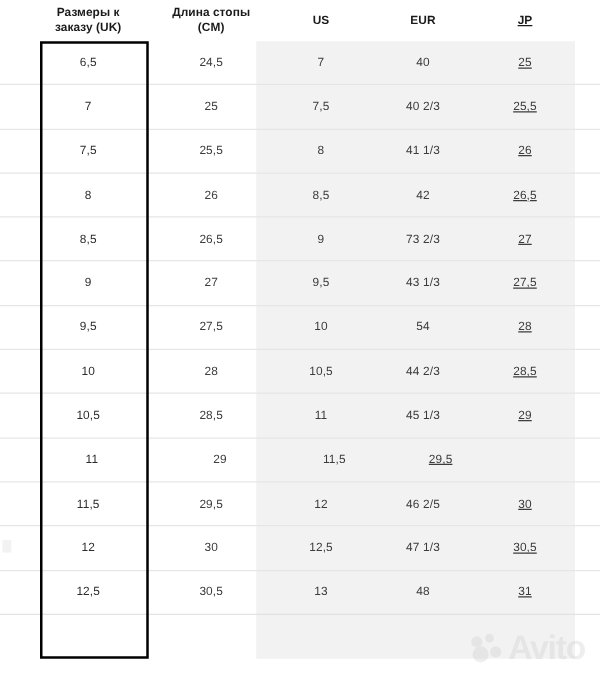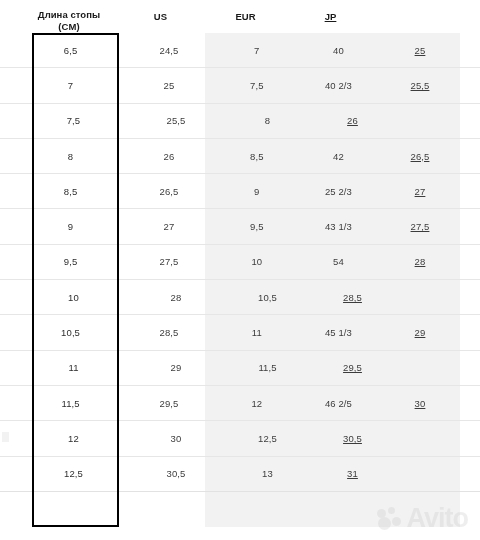--- a/index.html
+++ b/index.html
@@ -34,21 +34,21 @@
     justify-content: center;
     text-align: center;
     font-size: 9.5px;
     font-weight: bold;
     color: #1a1a1a;
     line-height: 1.25;
     padding: 0 2px;
     letter-spacing: 0.05px;
   }
   .col0 { width: 107px; }
-  .col1 { width: 98px; align-items: flex-end;  }
+  .col1 { width: 98px;  }
   .col2 { width: 85px;  }
   .col3 { width: 85px;  }
   .col4 { width: 85px; text-decoration: underline;  }
 
   
   .shade-band {
     position: absolute;
     left: 205px;
     top: 33px;
     width: 255px;
@@ -142,20 +142,26 @@
 </style>
 </head>
 <body>
 
 <div id="chart-root">
 
   <div class="shade-band"></div>
 
   <div class="head-row">
     <div class="pad-l"></div>
+    <div class="head-cell col0">
+      <span>
+        <span>Размеры к</span><br>
+        <span>заказу (UK)</span>
+      </span>
+    </div>
     <div class="head-cell col1">
       <span>
         <span>Длина стопы</span><br>
         <span>(CM)</span>
       </span>
     </div>
     <div class="head-cell col2">US</div>
     <div class="head-cell col3">EUR</div>
     <div class="head-cell col4">JP</div>
     <div class="pad-r"></div>
@@ -178,38 +184,39 @@
         <div class="cell col2">7,5</div>
         <div class="cell col3">40 2/3</div>
         <div class="cell col4">25,5</div>
         <div class="pad-r"></div>
       </div>
       <div class="row">
         <div class="pad-l"></div>
         <div class="cell col0 first">7,5</div>
         <div class="cell col1">25,5</div>
         <div class="cell col2">8</div>
+        <div class="cell col3">41 1/3</div>
         <div class="cell col4">26</div>
         <div class="pad-r"></div>
       </div>
       <div class="row">
         <div class="pad-l"></div>
         <div class="cell col0 first">8</div>
         <div class="cell col1">26</div>
         <div class="cell col2">8,5</div>
         <div class="cell col3">42</div>
         <div class="cell col4">26,5</div>
         <div class="pad-r"></div>
       </div>
       <div class="row">
         <div class="pad-l"></div>
         <div class="cell col0 first">8,5</div>
         <div class="cell col1">26,5</div>
         <div class="cell col2">9</div>
-        <div class="cell col3">25 2/3</div>
+        <div class="cell col3">73 2/3</div>
         <div class="cell col4">27</div>
         <div class="pad-r"></div>
       </div>
       <div class="row">
         <div class="pad-l"></div>
         <div class="cell col0 first">9</div>
         <div class="cell col1">27</div>
         <div class="cell col2">9,5</div>
         <div class="cell col3">43 1/3</div>
         <div class="cell col4">27,5</div>
@@ -222,20 +229,21 @@
         <div class="cell col2">10</div>
         <div class="cell col3">54</div>
         <div class="cell col4">28</div>
         <div class="pad-r"></div>
       </div>
       <div class="row">
         <div class="pad-l"></div>
         <div class="cell col0 first">10</div>
         <div class="cell col1">28</div>
         <div class="cell col2">10,5</div>
+        <div class="cell col3">44 2/3</div>
         <div class="cell col4">28,5</div>
         <div class="pad-r"></div>
       </div>
       <div class="row">
         <div class="pad-l"></div>
         <div class="cell col0 first">10,5</div>
         <div class="cell col1">28,5</div>
         <div class="cell col2">11</div>
         <div class="cell col3">45 1/3</div>
         <div class="cell col4">29</div>
@@ -256,28 +264,30 @@
         <div class="cell col2">12</div>
         <div class="cell col3">46 2/5</div>
         <div class="cell col4">30</div>
         <div class="pad-r"></div>
       </div>
       <div class="row">
         <div class="pad-l"></div>
         <div class="cell col0 first">12</div>
         <div class="cell col1">30</div>
         <div class="cell col2">12,5</div>
+        <div class="cell col3">47 1/3</div>
         <div class="cell col4">30,5</div>
         <div class="pad-r"></div>
       </div>
       <div class="row">
         <div class="pad-l"></div>
         <div class="cell col0 first">12,5</div>
         <div class="cell col1">30,5</div>
         <div class="cell col2">13</div>
+        <div class="cell col3">48</div>
         <div class="cell col4">31</div>
         <div class="pad-r"></div>
       </div>
     </div>
 
   <div class="uk-outline"></div>
 
   <div class="edge-artifact"></div>
 
   <div class="watermark">

